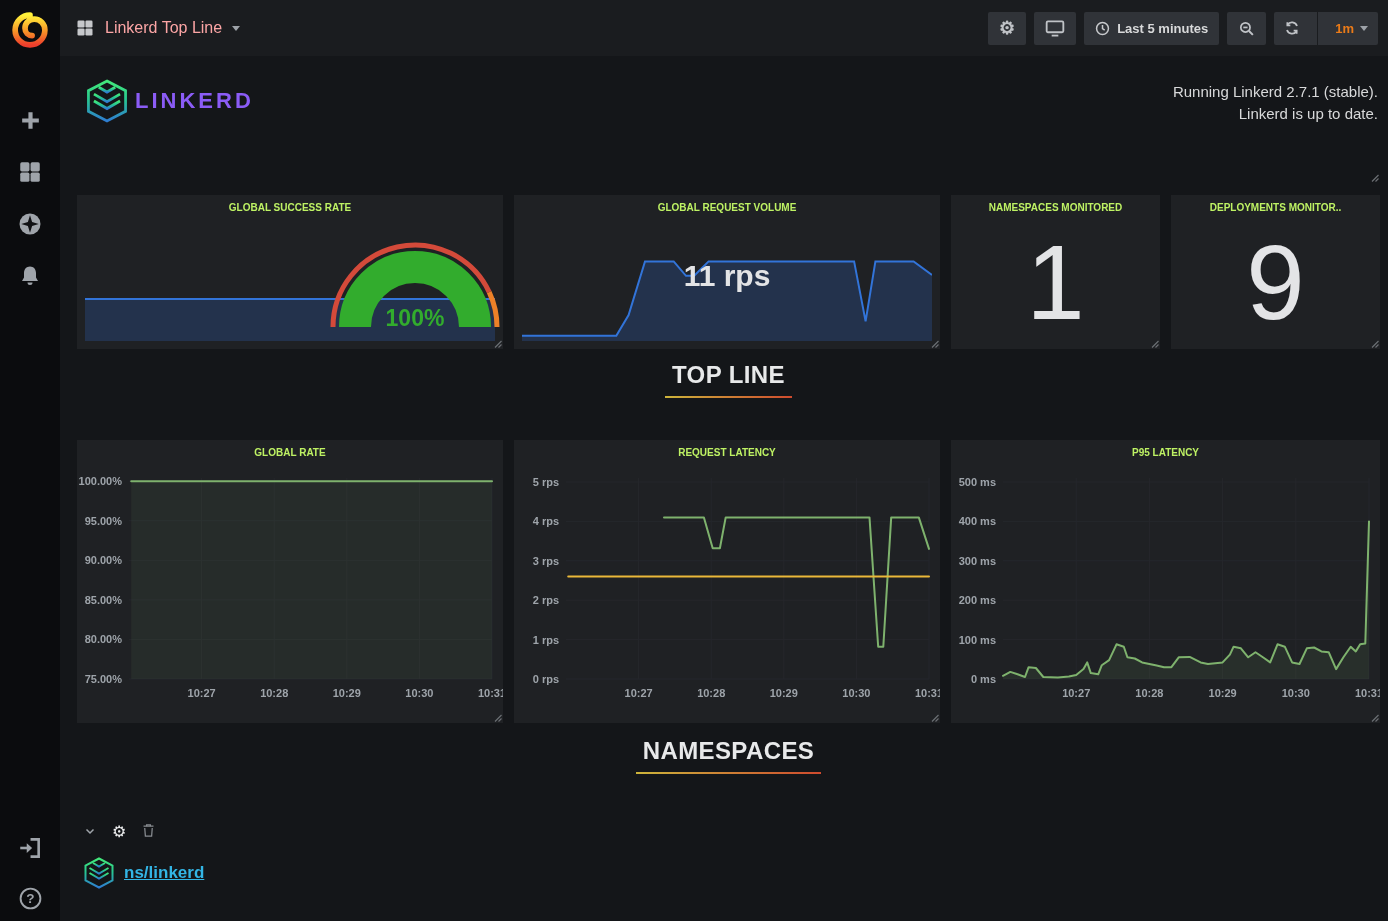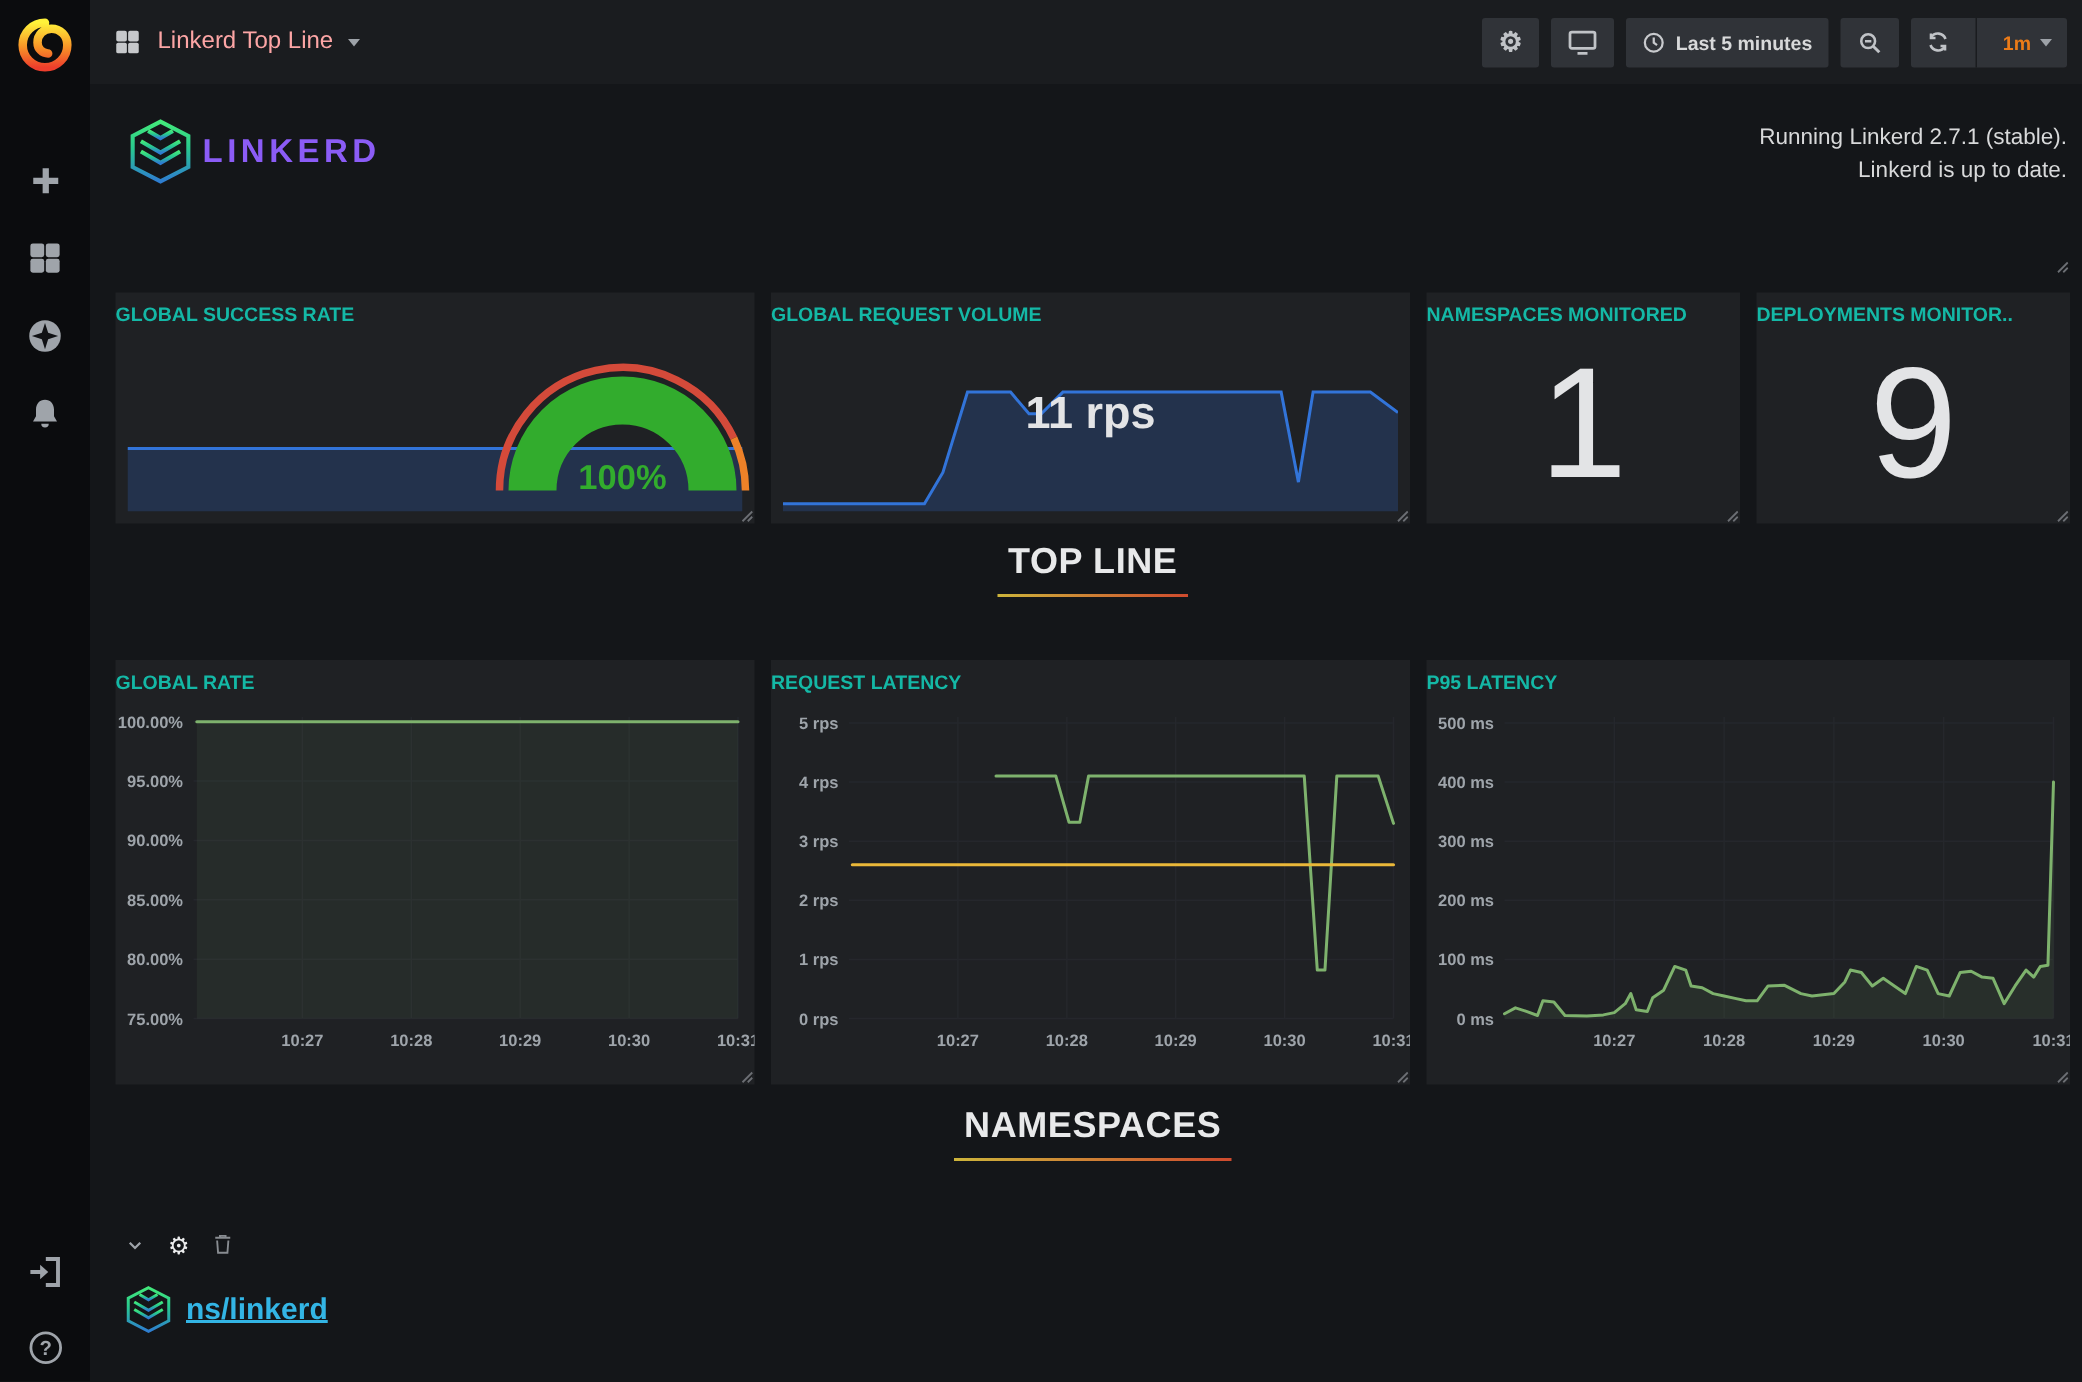--- a/index.html
+++ b/index.html
@@ -41,21 +41,21 @@
   .run-status { margin-left:auto; margin-top:16px; text-align:right; font-size:15px; line-height:22px; color:#d8d9da; padding-right:2px; }
 
   
   .prow { display:flex; gap:11px; width:1303px; }
   .row1 { margin-top:12px; }
   .row1 .panel { height:154px; }
   .row2 { margin-top:42px; }
   .row2 .panel { height:283px; }
   .w-lg { width:426px; } .w-sm { width:209px; } .w-lg3 { width:429px; }
 
-  .panel-title { font-size:13px; font-weight:700; color:#14b8a6; padding-top:7px; height:26px; cursor:pointer; white-space:nowrap; overflow:hidden; }
+  .panel-title { text-align:center; font-size:10px; font-weight:700; color:#bef264; padding-top:7px; height:26px; cursor:pointer; white-space:nowrap; overflow:hidden; }
 
   
   .stat-big { position:absolute; left:0; right:0; top:30px; bottom:10px; display:flex; align-items:center; justify-content:center; font-size:105px; font-weight:500; color:#e3e4e6; line-height:1; }
   .stat-mid { position:absolute; left:0; right:0; top:64px; text-align:center; font-size:30px; font-weight:700; color:#e3e4e6; z-index:2; }
   .spark-wrap { position:absolute; left:8px; right:8px; bottom:8px; z-index:0; line-height:0; }
   .gauge-wrap { position:relative; z-index:1; display:flex; justify-content:flex-end; margin-top:10px; }
   .gval { font-size:23px; font-weight:700; }
 
   
   .sec { text-align:center; }
@@ -66,21 +66,21 @@
 
   
   .chart-svg { display:block; }
   .grid { stroke:#25272c; stroke-width:1; }
   .tick { fill:#9ea4aa; font-size:11px; font-weight:600; font-family:"Liberation Sans",sans-serif; }
 
   
   .row-controls { margin-top:47px; display:flex; align-items:center; gap:16px; padding-left:7px; height:22px; }
   .row-controls .gear-glyph { font-size:16px; color:#ecedee; line-height:1; cursor:pointer; }
   .ns-item { margin-top:14px; display:flex; align-items:center; gap:9px; padding-left:6px; }
-  .ns-link { color:#33b5e5; font-size:20px; font-weight:700; text-decoration:underline; cursor:pointer; }
+  .ns-link { color:#33b5e5; font-size:17px; font-weight:700; text-decoration:underline; cursor:pointer; }
   .clickable { cursor:pointer; }
 </style>
 </head>
 <body>
 
 <svg width="0" height="0" style="position:absolute" aria-hidden="true">
   <defs>
     <linearGradient id="lkg" x1="0" y1="0" x2="0" y2="1">
       <stop offset="0" stop-color="#43e97b"></stop>
         <stop offset="0.45" stop-color="#28c88f"></stop>

